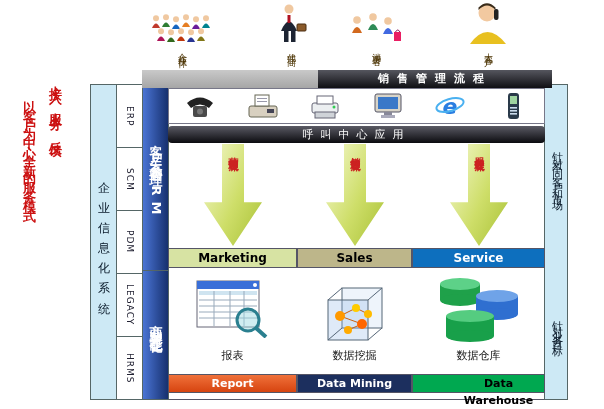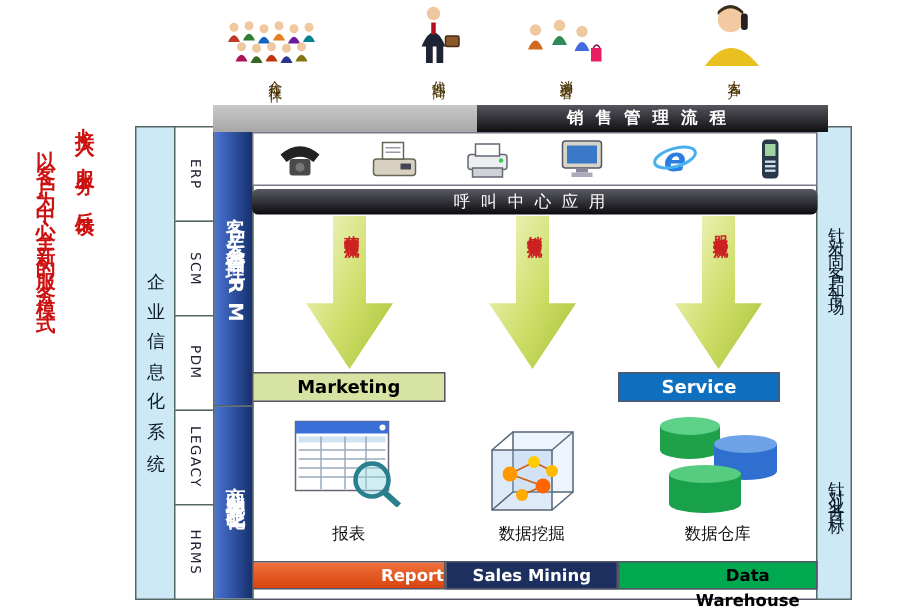--- a/index.html
+++ b/index.html
@@ -211,21 +211,22 @@
     <span class="arrow-label" style="color: rgb(204, 34, 34);">营销管理流程</span>
   </div>
   <div class="arrow" style="left:326px;top:144px">
     <span class="arrow-label" style="color: rgb(204, 34, 34);">销售管理流程</span>
   </div>
   <div class="arrow" style="left:450px;top:144px">
     <span class="arrow-label" style="color: rgb(204, 34, 34);">服务管理流程</span>
   </div>
 
   <div class="hbar" style="left: 168px; top: 248px; width: 129px; background: rgb(215, 227, 163); color: rgb(0, 0, 0);">Marketing</div>
-  <div class="hbar" style="left: 412px; top: 248px; width: 108px; background: rgb(13, 111, 190); color: rgb(255, 255, 255);">Service</div>
+  <div class="hbar" style="left: 297px; top: 248px; width: 115px; background: rgb(189, 182, 138); color: rgb(0, 0, 0);">Sales</div>
+  <div class="hbar" style="left: 412px; top: 248px; width: 133px; background: rgb(13, 111, 190); color: rgb(255, 255, 255);">Service</div>
 
   <div style="left:196px;top:280px">
     <svg width="72" height="58" viewBox="0 0 72 58">
       <rect x="1" y="1" width="62" height="46" fill="#fff" stroke="#667"></rect>
       <rect x="1" y="1" width="62" height="8" fill="#3a6fd8"></rect>
       <circle cx="59" cy="5" r="2" fill="#fff"></circle>
       <rect x="3" y="11" width="58" height="4" fill="#cfe4f0"></rect>
       <line x1="3" y1="20" x2="61" y2="20" stroke="#9ab"></line>
       <line x1="3" y1="26" x2="61" y2="26" stroke="#9ab"></line>
       <line x1="3" y1="32" x2="61" y2="32" stroke="#9ab"></line>
@@ -267,17 +268,17 @@
       <rect x="12" y="42" width="48" height="20" fill="#18a04a"></rect>
       <ellipse cx="36" cy="62" rx="24" ry="6" fill="#18a04a"></ellipse>
       <ellipse cx="36" cy="42" rx="24" ry="6" fill="#55cc80"></ellipse>
     </svg>
   </div>
 
   <div class="caption" style="left:168px;top:348px;width:129px">报表</div>
   <div class="caption" style="left:297px;top:348px;width:115px">数据挖掘</div>
   <div class="caption" style="left:412px;top:348px;width:133px">数据仓库</div>
 
-  <div class="bbar" style="left: 168px; top: 374px; width: 129px; background: linear-gradient(rgb(240, 113, 58), rgb(214, 68, 16)); color: rgb(255, 255, 255); text-align: right;">Report</div>
-  <div class="bbar" style="left: 297px; top: 374px; width: 115px; background: rgb(28, 47, 94); color: rgb(255, 255, 255);">Sales Mining</div>
+  <div class="bbar" style="left: 168px; top: 374px; width: 129px; background: linear-gradient(rgb(240, 113, 58), rgb(214, 68, 16)); color: rgb(255, 255, 255);">Report</div>
+  <div class="bbar" style="left: 297px; top: 374px; width: 115px; background: rgb(28, 47, 94); color: rgb(255, 255, 255);">Data Mining</div>
   <div class="bbar" style="left: 412px; top: 374px; width: 133px; background: rgb(0, 168, 80); color: rgb(0, 0, 0); padding-left: 40px;">Data Warehouse</div>
 
 </div>
 
 </body></html>

